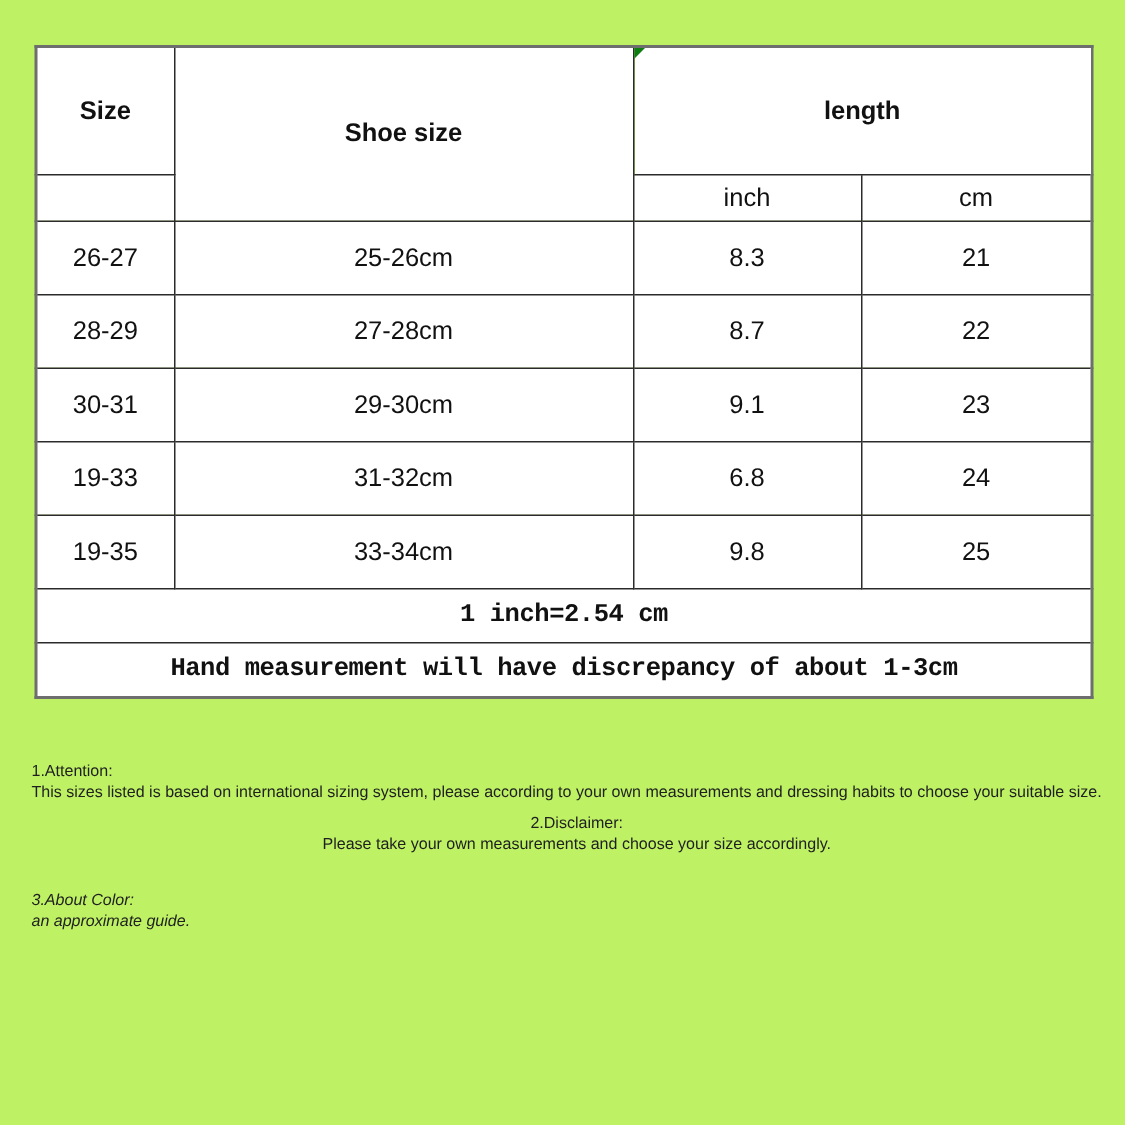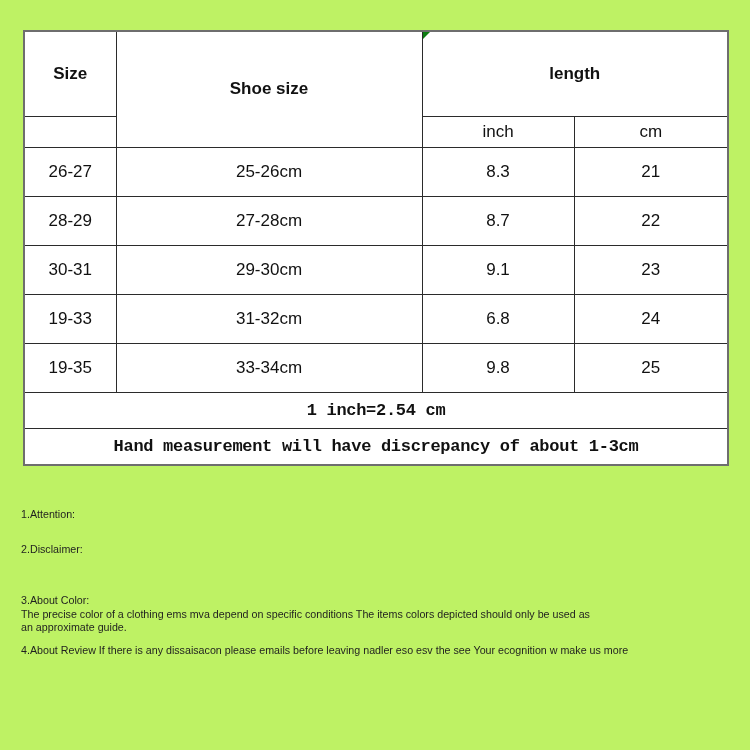--- a/index.html
+++ b/index.html
@@ -66,22 +66,22 @@
   .notes{position:absolute;left:9px;right:0;top:0;height:100%;}
   .note{
     position:absolute;left:0;right:2px;
     font-size:10.7px;
     line-height:13.5px;
     color:var(--note-text);
     margin-left:12px;
   }
   .note div{white-space:nowrap;}
   .note-1{top:508px;}
-  .note-2{top:543px;}
-  .note-3{top:594px;}
+  .note-2{top:543px;text-align:center;}
+  .note-3{top:594px;font-style:italic;}
   .note-4{top:644px;}
 </style>
 </head>
 <body>
 
 <div class="canvas">
 
   <table class="size-chart">
     <colgroup>
       <col style="width:92px">
@@ -140,27 +140,27 @@
       </tr>
       <tr class="frow2">
         <td class="footnote" colspan="4">Hand measurement will have discrepancy of about 1-3cm</td>
       </tr>
     </tbody>
   </table>
 
   <div class="notes">
     <div class="note note-1">
       <div>1.Attention:</div>
+      <div>This sizes listed is based on international sizing system, please according to your own measurements and dressing habits to choose your suitable size.</div>
     </div>
     <div class="note note-2">
       <div>2.Disclaimer:</div>
+      <div>Please take your own measurements and choose your size accordingly.</div>
     </div>
     <div class="note note-3">
       <div>3.About Color:</div>
-      <div>The precise color of a clothing ems mva depend on specific conditions The items colors depicted should only be used as</div>
       <div>an approximate guide.</div>
     </div>
     <div class="note note-4">
-      <div>4.About Review If there is any dissaisacon please emails before leaving nadler eso esv the see Your ecognition w make us more</div>
     </div>
   </div>
 
 </div>
 
 </body></html>

